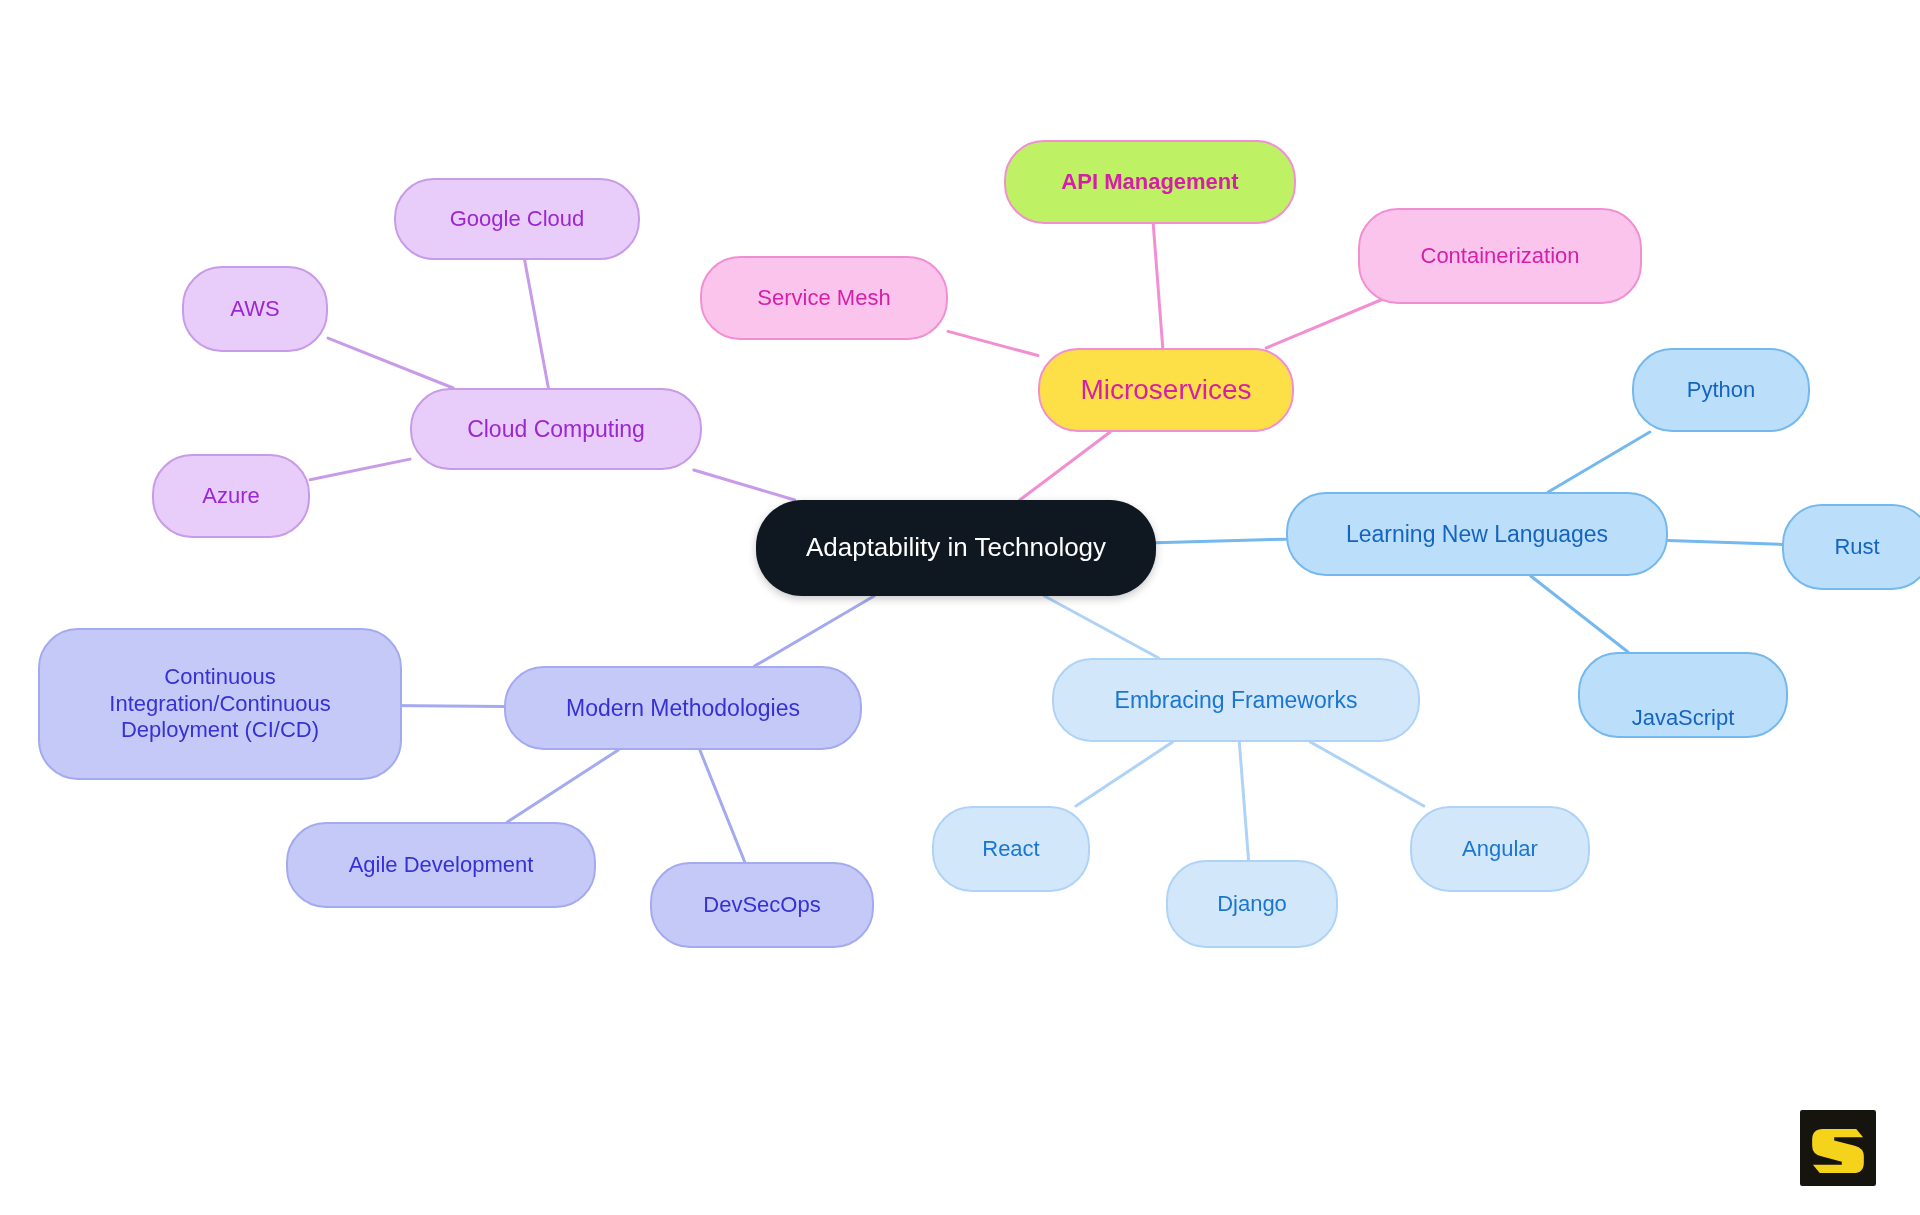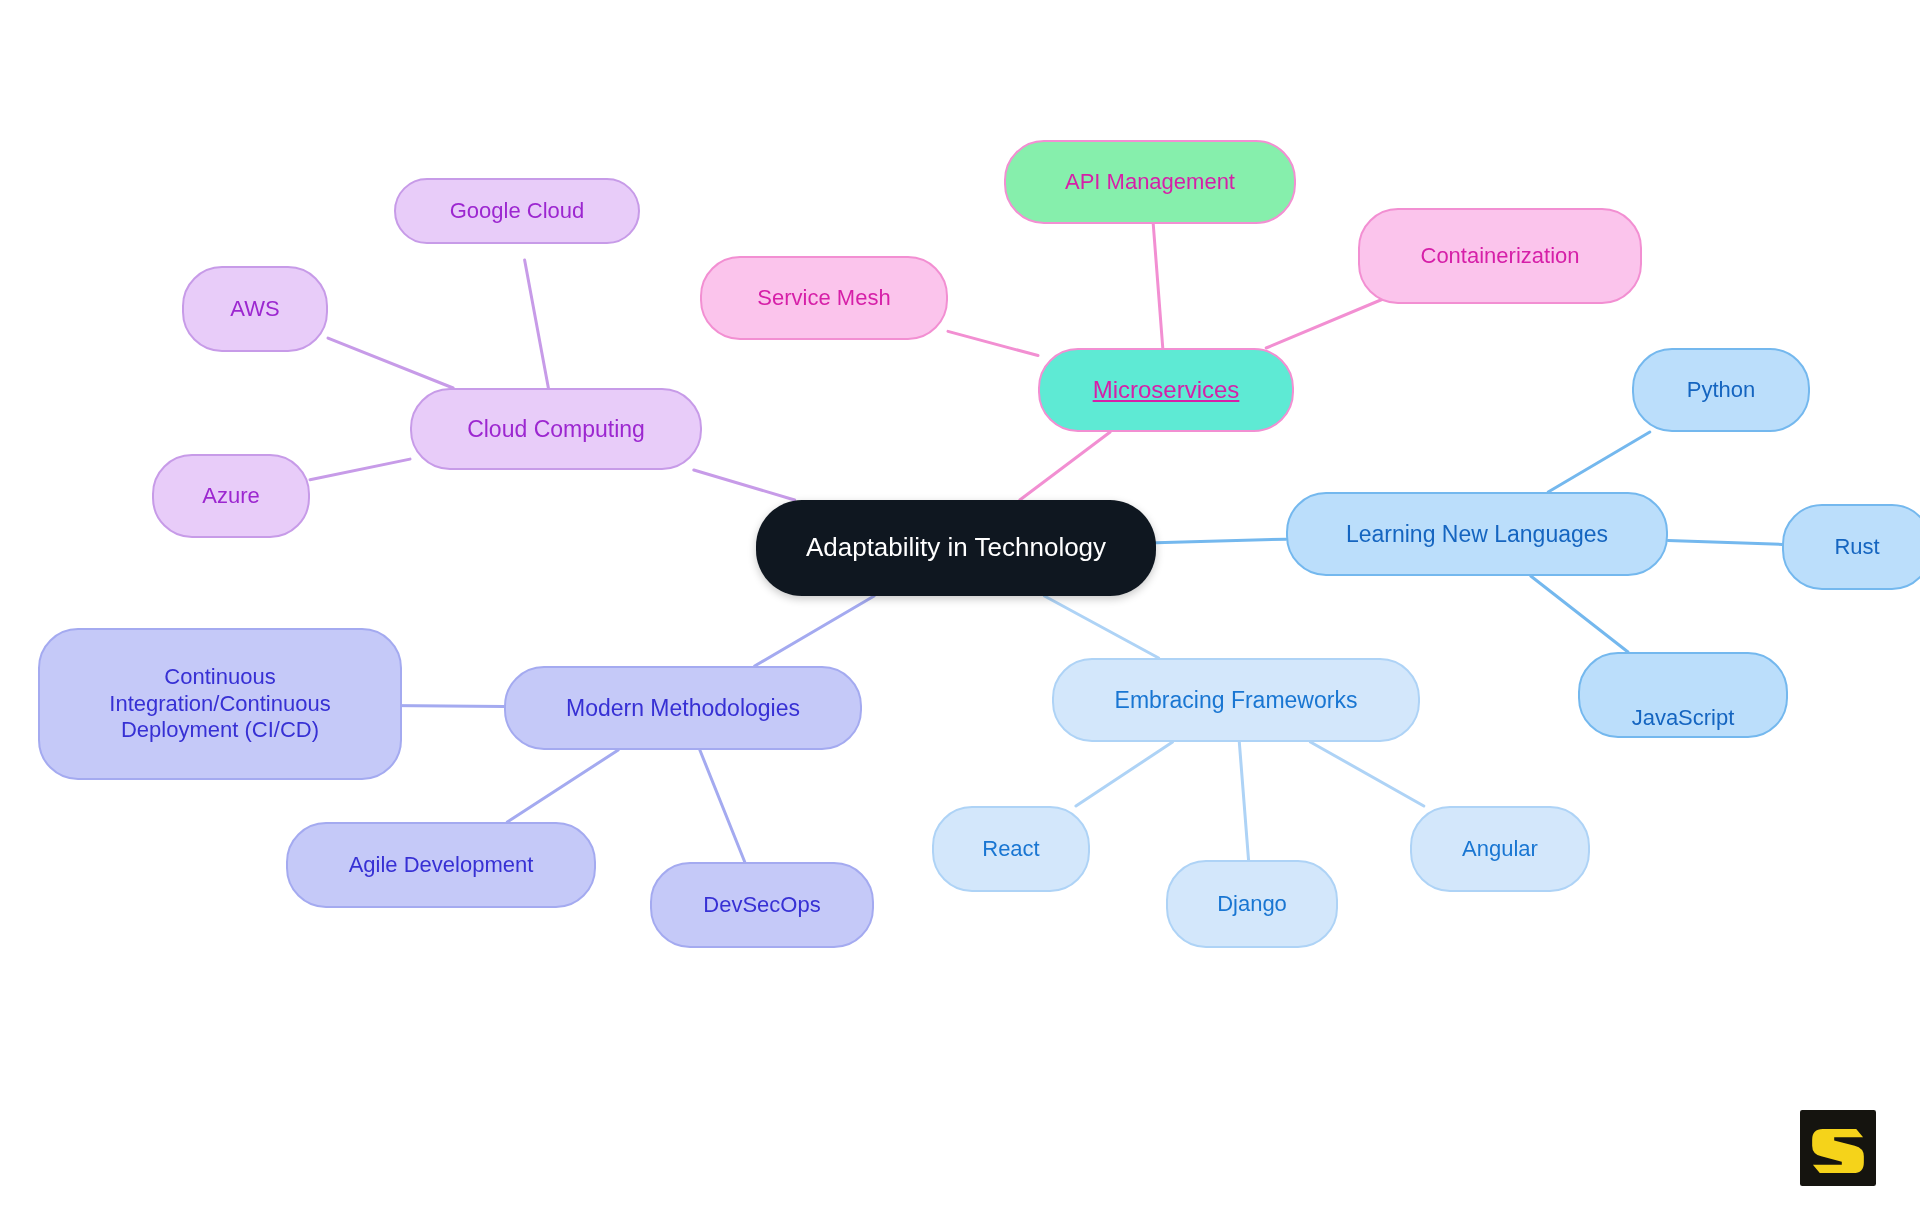--- a/index.html
+++ b/index.html
@@ -74,25 +74,25 @@
       <line x1="1239.2941176470588" y1="742" x2="1248.549019607843" y2="860" stroke="#aed3f6" stroke-width="3" stroke-linecap="round"></line>
       <line x1="1310.4161073825503" y1="742" x2="1423.8120805369128" y2="806" stroke="#aed3f6" stroke-width="3" stroke-linecap="round"></line>
       <line x1="874.1" y1="596" x2="754.6625" y2="666" stroke="#a4aaf0" stroke-width="3" stroke-linecap="round"></line>
       <line x1="504" y1="706.5052192066806" x2="386" y2="705.5198329853862" stroke="#a4aaf0" stroke-width="3" stroke-linecap="round"></line>
       <line x1="618.2611464968153" y1="750" x2="507.28025477707007" y2="822" stroke="#a4aaf0" stroke-width="3" stroke-linecap="round"></line>
       <line x1="699.8426395939086" y1="750" x2="744.756345177665" y2="862" stroke="#a4aaf0" stroke-width="3" stroke-linecap="round"></line>
     </svg>
   <div id="nodes">
       <div class="node root" style="left: 756px; top: 500px; width: 400px; height: 96px; background: rgb(15, 23, 32); border-color: rgb(15, 23, 32); color: rgb(255, 255, 255); font-size: 26px;"><span>Adaptability in Technology</span></div>
       <div class="node" style="left: 410px; top: 388px; width: 292px; height: 82px; background: rgb(232, 204, 249); border-color: rgb(199, 155, 232); color: rgb(156, 39, 208); font-size: 23px;"><span>Cloud Computing</span></div>
-      <div class="node" style="left: 394px; top: 178px; width: 246px; height: 66px; background: rgb(232, 204, 249); border-color: rgb(199, 155, 232); color: rgb(156, 39, 208); font-size: 22px;"><span>Google Cloud</span></div>
+      <div class="node" style="left: 394px; top: 178px; width: 246px; height: 82px; background: rgb(232, 204, 249); border-color: rgb(199, 155, 232); color: rgb(156, 39, 208); font-size: 22px;"><span>Google Cloud</span></div>
       <div class="node" style="left: 182px; top: 266px; width: 146px; height: 86px; background: rgb(232, 204, 249); border-color: rgb(199, 155, 232); color: rgb(156, 39, 208); font-size: 22px;"><span>AWS</span></div>
       <div class="node" style="left: 152px; top: 454px; width: 158px; height: 84px; background: rgb(232, 204, 249); border-color: rgb(199, 155, 232); color: rgb(156, 39, 208); font-size: 22px;"><span>Azure</span></div>
-      <div class="node" style="left: 1038px; top: 348px; width: 256px; height: 84px; background: #5eead4; border-color: rgb(242, 143, 210); color: rgb(214, 31, 168); font-size: 24px; text-decoration: underline;"><span>Microservices</span></div>
-      <div class="node" style="left: 1004px; top: 140px; width: 292px; height: 84px; background: #86efac; border-color: rgb(242, 143, 210); color: rgb(214, 31, 168); font-size: 22px;"><span>API Management</span></div>
+      <div class="node" style="left: 1038px; top: 348px; width: 256px; height: 84px; background: #fde047; border-color: rgb(242, 143, 210); color: rgb(214, 31, 168); font-size: 28px;"><span>Microservices</span></div>
+      <div class="node" style="left: 1004px; top: 140px; width: 292px; height: 84px; background: #bef264; border-color: rgb(242, 143, 210); color: rgb(214, 31, 168); font-size: 22px; font-weight: bold;"><span>API Management</span></div>
       <div class="node" style="left: 700px; top: 256px; width: 248px; height: 84px; background: rgb(251, 196, 236); border-color: rgb(242, 143, 210); color: rgb(214, 31, 168); font-size: 22px;"><span>Service Mesh</span></div>
       <div class="node" style="left: 1358px; top: 208px; width: 284px; height: 96px; background: rgb(251, 196, 236); border-color: rgb(242, 143, 210); color: rgb(214, 31, 168); font-size: 22px;"><span>Containerization</span></div>
       <div class="node" style="left: 1286px; top: 492px; width: 382px; height: 84px; background: rgb(187, 222, 251); border-color: rgb(116, 184, 238); color: rgb(21, 101, 192); font-size: 23px;"><span>Learning New Languages</span></div>
       <div class="node" style="left: 1632px; top: 348px; width: 178px; height: 84px; background: rgb(187, 222, 251); border-color: rgb(116, 184, 238); color: rgb(21, 101, 192); font-size: 22px;"><span>Python</span></div>
       <div class="node" style="left: 1782px; top: 504px; width: 150px; height: 86px; background: rgb(187, 222, 251); border-color: rgb(116, 184, 238); color: rgb(21, 101, 192); font-size: 22px;"><span>Rust</span></div>
       <div class="node" style="left: 1578px; top: 652px; width: 210px; height: 86px; background: rgb(187, 222, 251); border-color: rgb(116, 184, 238); color: rgb(21, 101, 192); font-size: 22px; align-items: flex-end;"><span>JavaScript</span></div>
       <div class="node" style="left: 1052px; top: 658px; width: 368px; height: 84px; background: rgb(211, 231, 251); border-color: rgb(174, 211, 246); color: rgb(25, 118, 210); font-size: 23px;"><span>Embracing Frameworks</span></div>
       <div class="node" style="left: 932px; top: 806px; width: 158px; height: 86px; background: rgb(211, 231, 251); border-color: rgb(174, 211, 246); color: rgb(25, 118, 210); font-size: 22px;"><span>React</span></div>
       <div class="node" style="left: 1166px; top: 860px; width: 172px; height: 88px; background: rgb(211, 231, 251); border-color: rgb(174, 211, 246); color: rgb(25, 118, 210); font-size: 22px;"><span>Django</span></div>
       <div class="node" style="left: 1410px; top: 806px; width: 180px; height: 86px; background: rgb(211, 231, 251); border-color: rgb(174, 211, 246); color: rgb(25, 118, 210); font-size: 22px;"><span>Angular</span></div>

